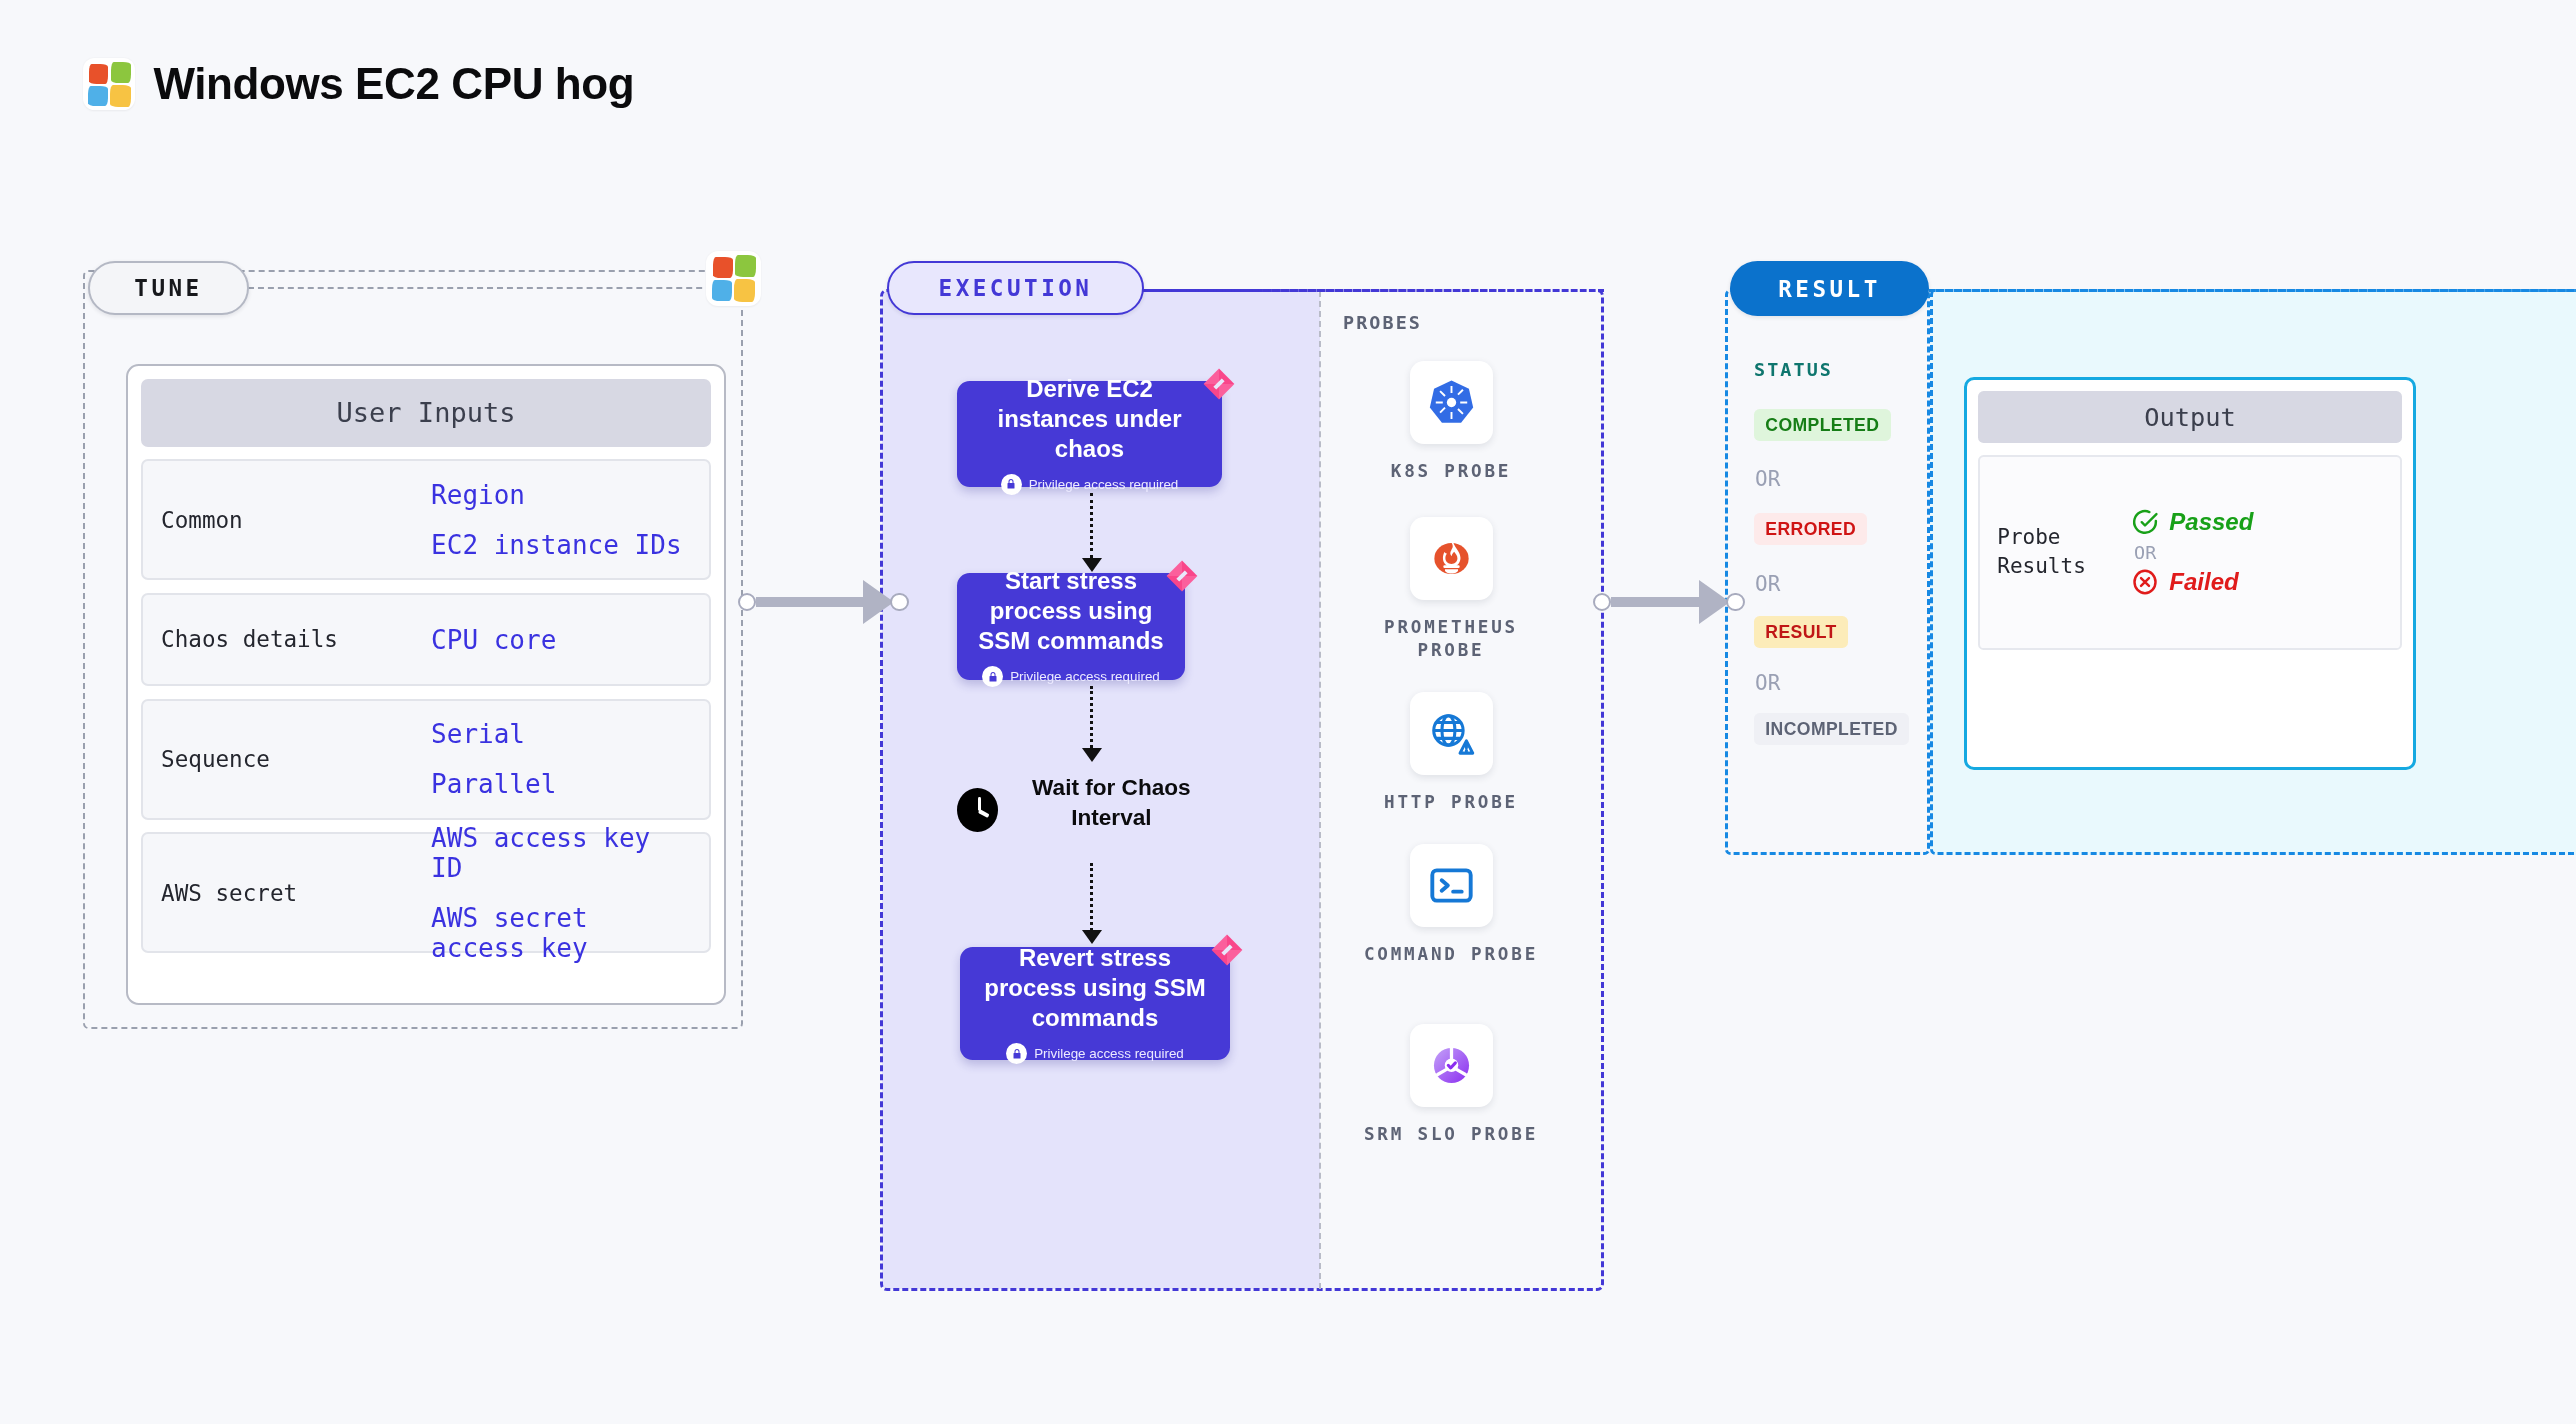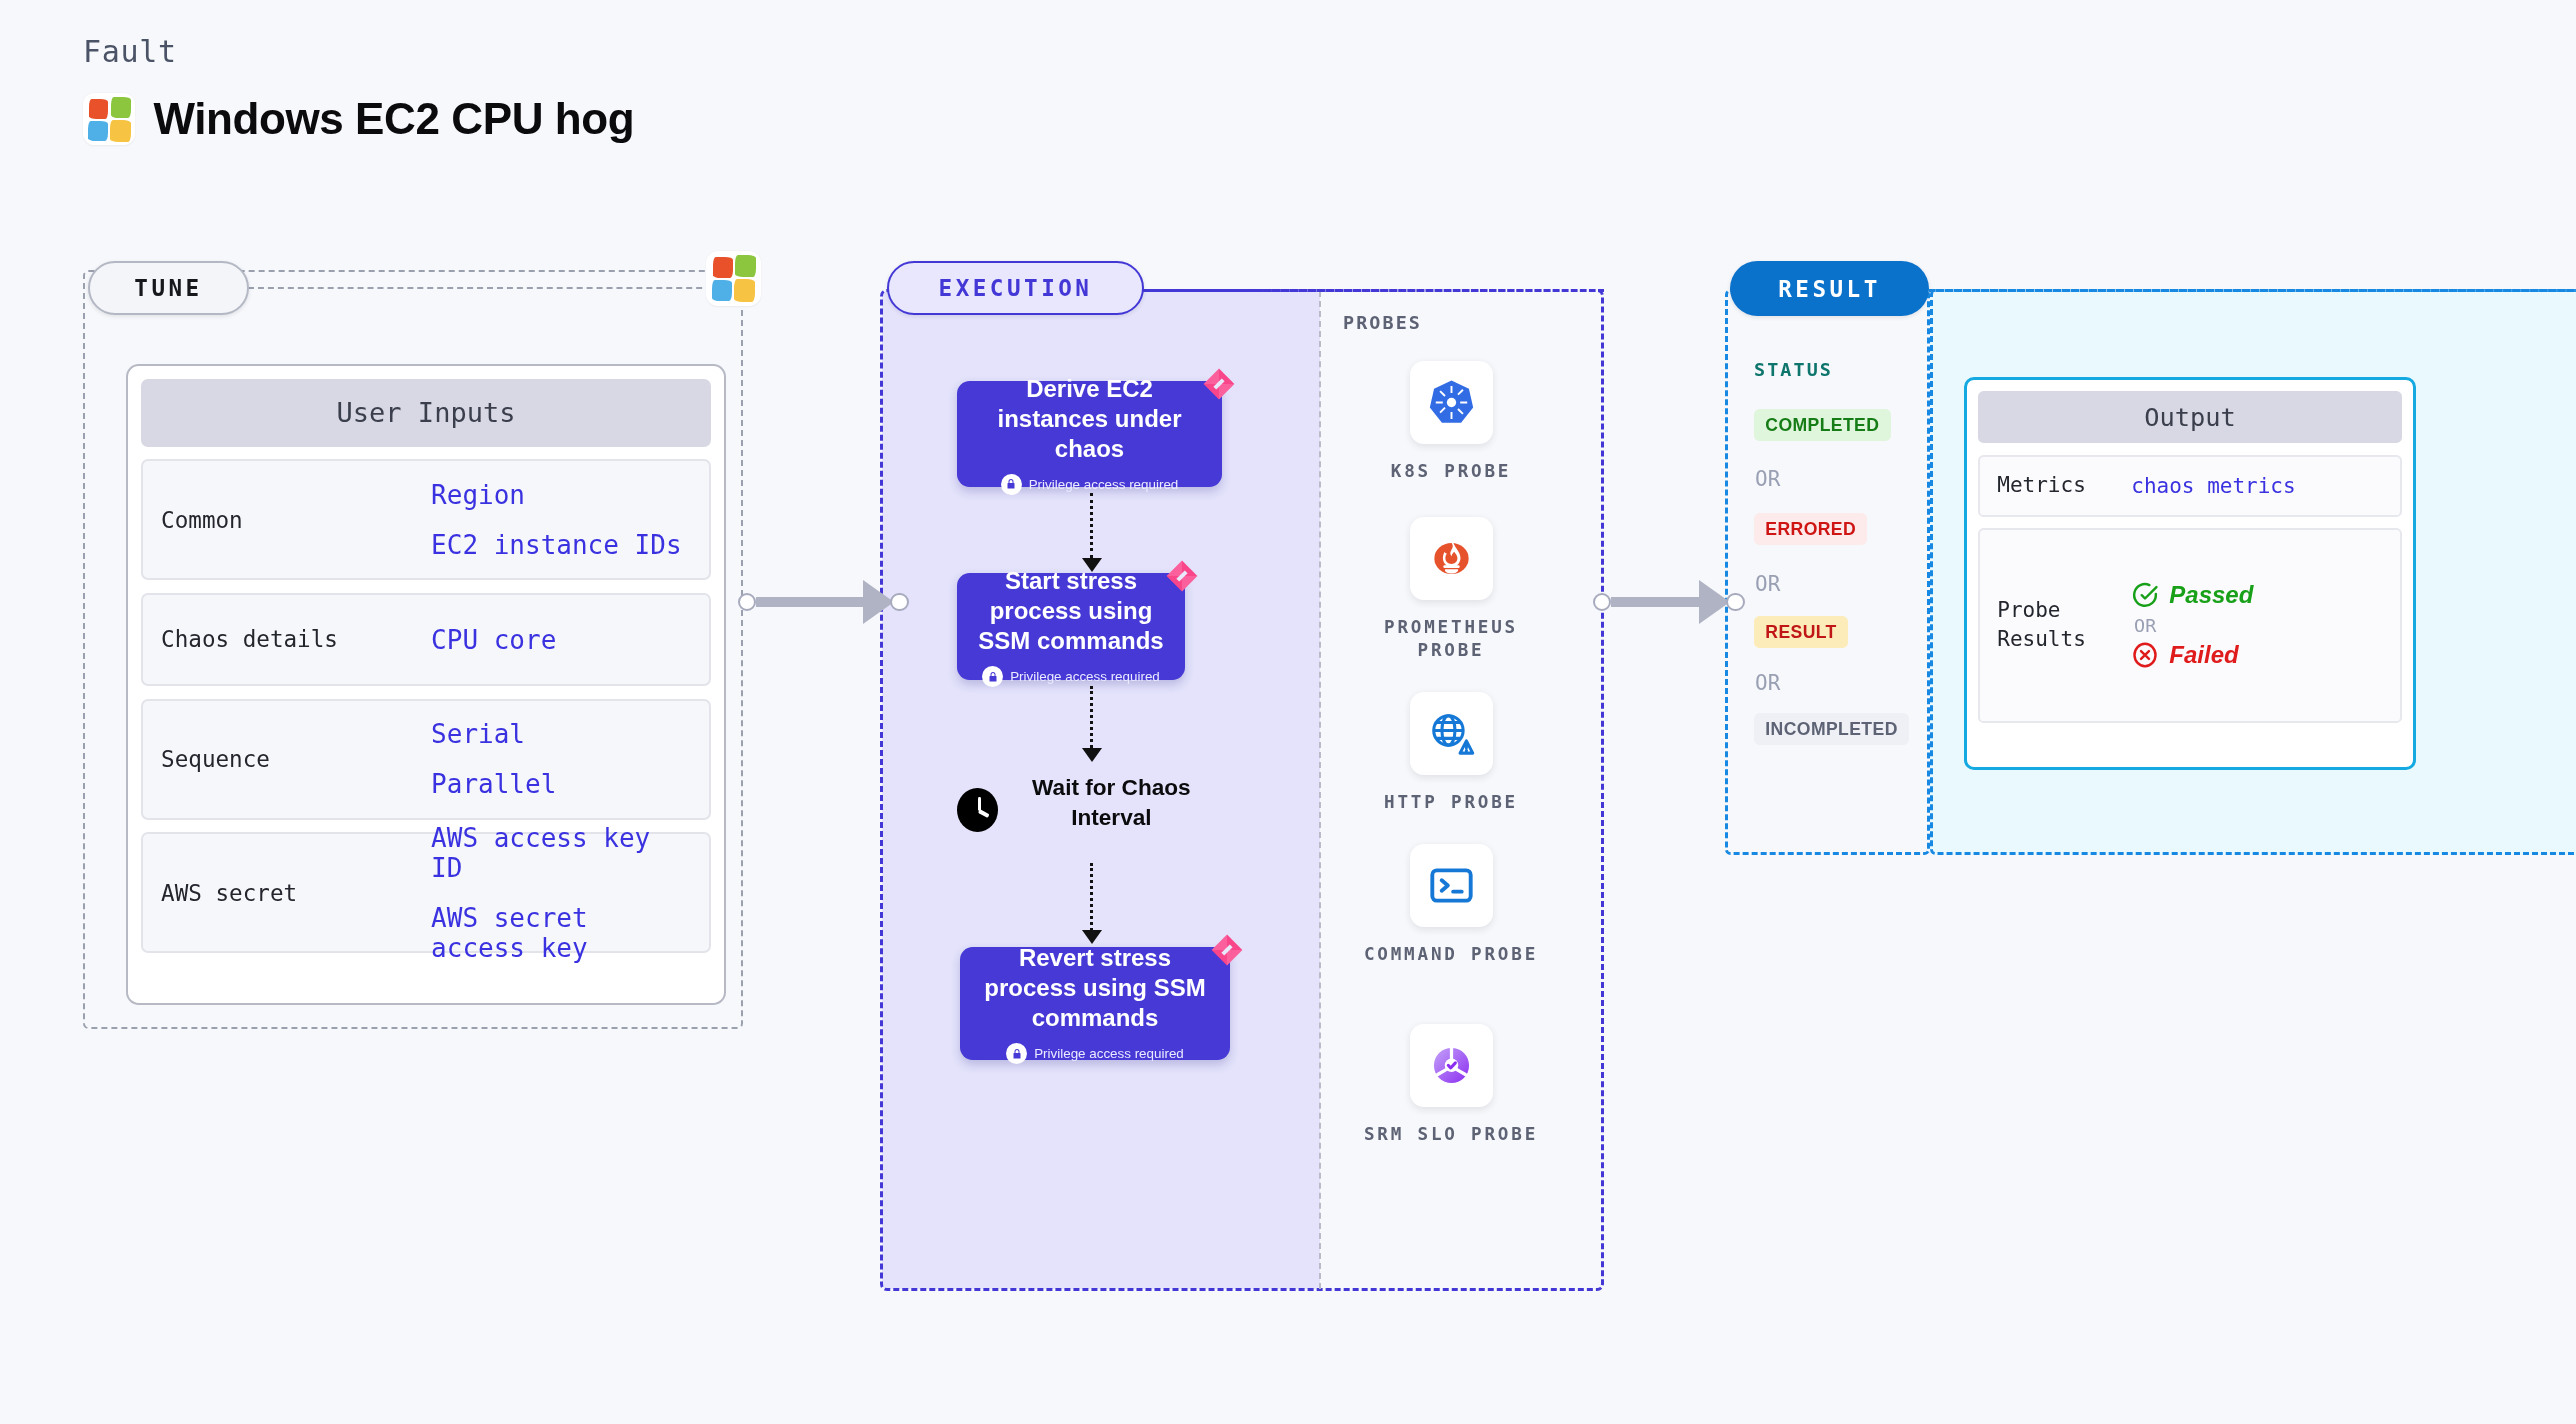--- a/index.html
+++ b/index.html
@@ -231,21 +231,20 @@
   .sa-line{height:10px;background:#b0b3c4;}
   .sa-head{width:0;height:0;border-top:22.6px solid transparent;
            border-bottom:22.6px solid transparent;border-left:31px solid #b0b3c4;}
   #arrow1{left:738px;top:580px;}
   #arrow2{left:1593px;top:580px;}
 </style>
 </head>
 <body>
 
 <div id="header">
-  <div id="fault-label">Fault</div>
   <div id="title-row">
     <span class="win-logo" style="width:52px;height:52px;display:inline-block;">
       <span class="pane p1" style="left:6.4px;top:5.6px;width:19px;height:20px;"></span>
       <span class="pane p2" style="left:27.5px;top:3.5px;width:20px;height:21px;"></span>
       <span class="pane p3" style="left:5px;top:27.5px;width:20px;height:20.5px;"></span>
       <span class="pane p4" style="left:27px;top:27px;width:20.5px;height:22px;"></span>
     </span>
     <span id="page-title">Windows EC2 CPU hog</span>
   </div>
 </div>
@@ -483,24 +482,20 @@
   <span>RESULT</span>
 </div>
 <div class="or-text" id="or3">OR</div>
 <div class="status-badge" id="sb-incomplete">
   <span>INCOMPLETED</span>
 </div>
 
 <div id="output-card">
   <div id="output-head">Output</div>
 
-  <div class="out-row" id="out-metrics">
-    <div class="out-key">Metrics</div>
-    <div class="out-val">chaos metrics</div>
-  </div>
 
   <div class="out-row" id="out-probe">
     <div class="out-key">Probe Results</div>
     <div class="pr-list">
       <div class="pr-item pr-pass">
         <svg width="28" height="28" viewBox="0 0 24 24" fill="none" stroke="#18a018" stroke-width="2.1" stroke-linecap="round" stroke-linejoin="round">
           <path d="M21.3 11.2V12a9.3 9.3 0 11-5.5-8.5"></path>
           <path d="M21.8 5.2L12 15 9.2 12.2"></path>
         </svg>
         <span>Passed</span>

